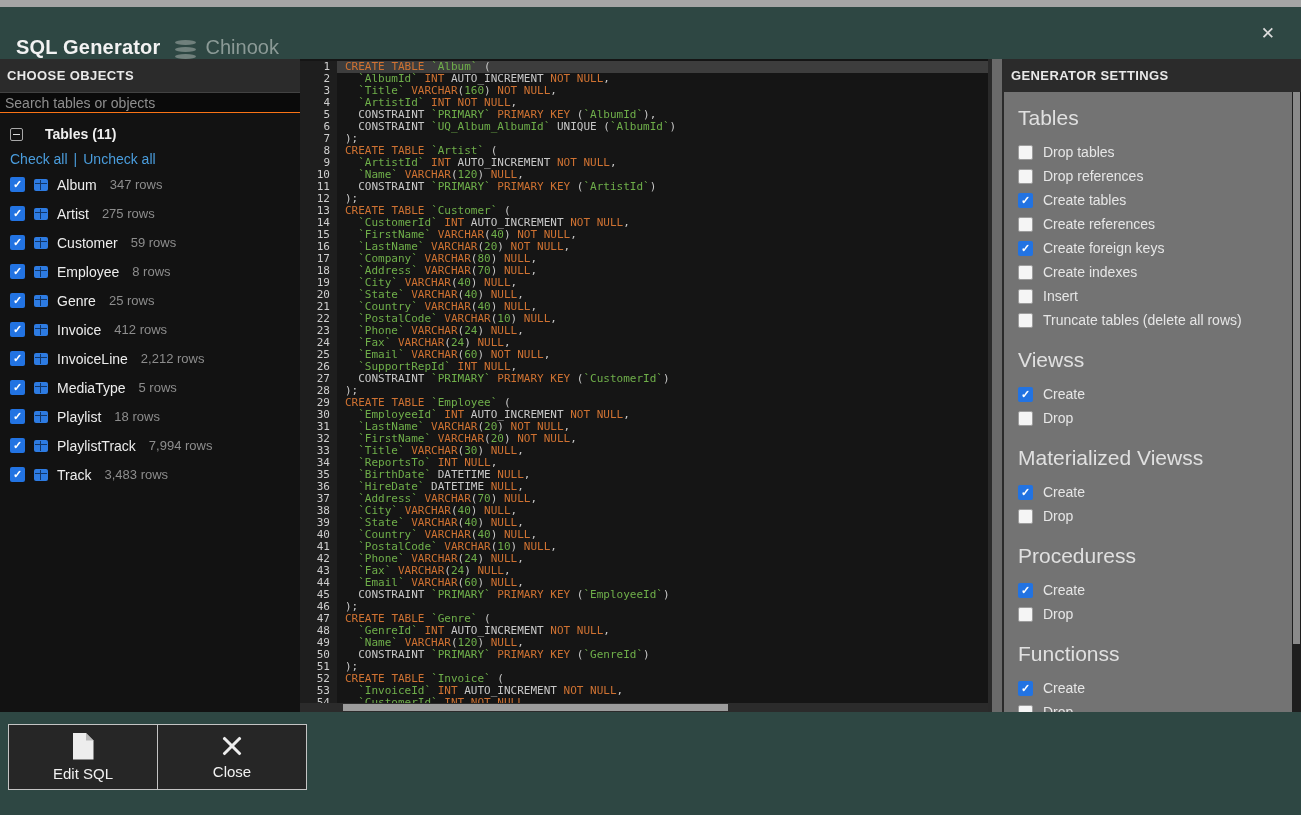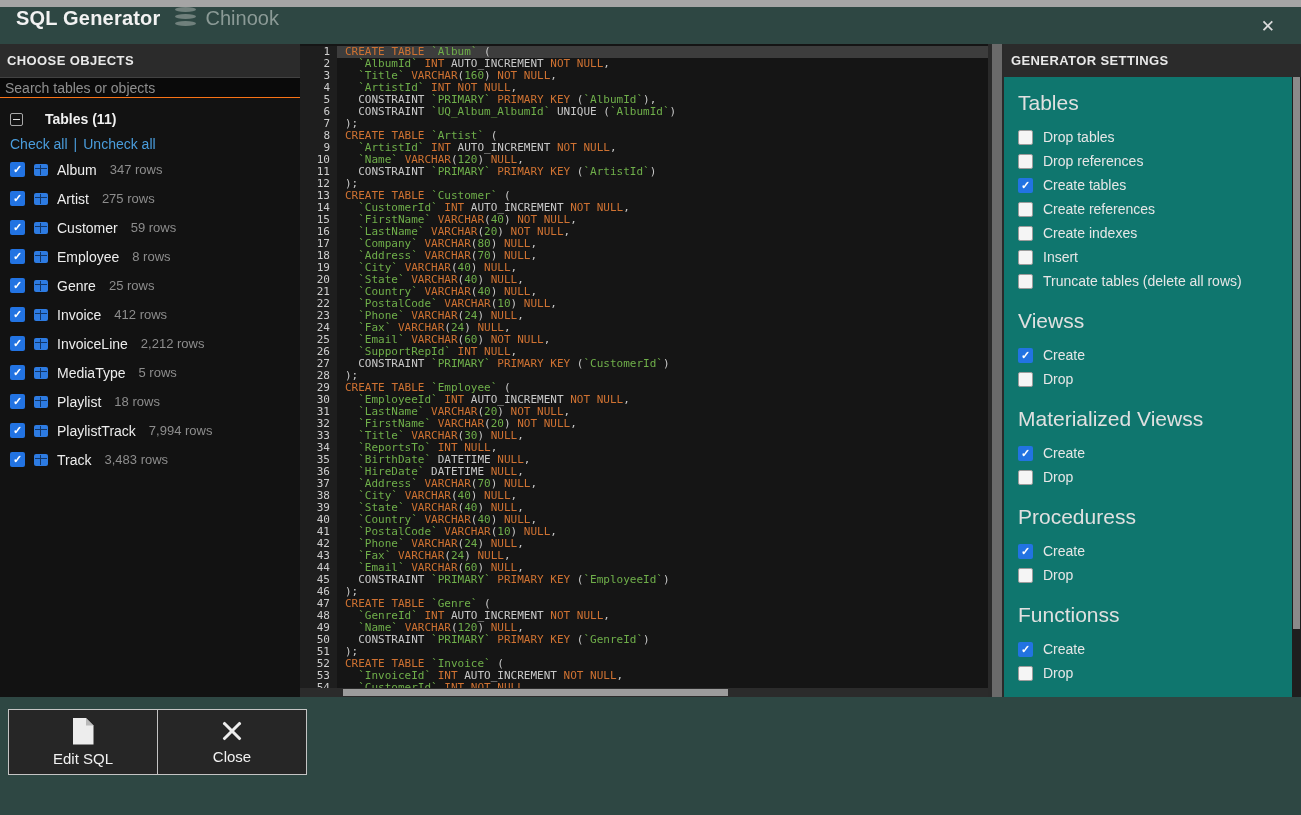--- a/index.html
+++ b/index.html
@@ -3,21 +3,21 @@
 <meta charset="utf-8">
 <style>
   :root{
     --kw:#cf7232; --ident:#6faf4a; --num:#6faf4a; --plain:#c8c8c8;
     --accent:#2273e2; --link:#4a9ddd; --teal:#2e4743;
   }
   *{box-sizing:border-box;margin:0;padding:0}
   body{font-family:"Liberation Sans",sans-serif;background:#000}
   .app{position:relative;width:1301px;height:815px;background:var(--teal);overflow:hidden}
   .top-strip{height:7px;background:#a5a5a5}
-  .titlebar{height:37px;display:flex;align-items:flex-start;padding:0 16px;position:relative}
+  .titlebar{height:52px;display:flex;align-items:flex-end;padding:0 16px;position:relative}
   .title{font-size:20px;font-weight:700;color:#f2f2f2;letter-spacing:.2px}
   .db-icon{display:flex;flex-direction:column;gap:2px;margin:0 10px 0 14px}
   .db-icon i{display:block;width:21px;height:5px;border-radius:50%;background:#70807c}
   .context{font-size:20px;color:#8b9a96}
   .close-x{position:absolute;right:26px;top:50%;transform:translateY(-50%);color:#dcdcdc;font-size:17px;cursor:pointer}
   .content{display:flex;height:653px}
   
   .left-panel{width:300px;background:#121212;display:flex;flex-direction:column}
   .panel-header{height:33px;background:#2b2b2b;color:#e9e9e9;font-weight:700;font-size:13px;letter-spacing:.4px;line-height:33px;padding-left:7px;flex:0 0 auto}
   .search-row{height:21px;border-top:1px solid #424242;border-bottom:1px solid #f97316;background:#0a0a0a;flex:0 0 auto}
@@ -46,21 +46,21 @@
   .ln{flex:0 0 37px;background:#1e1e1e;color:#cfcfcf;text-align:right;padding-right:7px}
   .lc{flex:1;padding-left:8px}
   .code-line.active .lc{background:#3d3d3d}
   .tk-kw{color:var(--kw)} .tk-ident{color:var(--ident)} .tk-num{color:var(--num)} .tk-plain{color:var(--plain)}
   .hscroll{position:absolute;left:0;right:0;bottom:0;height:9px;background:#2b2b2b}
   .hthumb{position:absolute;left:43px;top:1px;height:7px;width:385px;background:#9c9c9c}
   
   .splitter{width:16px;display:flex;cursor:col-resize}
   .sp-a{width:4px;background:#2a2a2a}.sp-b{width:10px;background:#6a6a6a}.sp-c{width:2px;background:#2a2a2a}
   
-  .right-panel{flex:1;background:#0f766e;position:relative;display:flex;flex-direction:column}
+  .right-panel{flex:1;background:#737373;position:relative;display:flex;flex-direction:column}
   .settings{padding:4px 18px 0 14px;flex:1;overflow:hidden}
   .sec-title{font-size:21px;color:#e0e0e0;margin:16px 0 10px;font-weight:400}
   .sec-title:first-child{margin-top:10px}
   .opt{display:flex;align-items:center;gap:10px;height:24px;color:#e6e6e6;font-size:14px;cursor:pointer}
   .vscroll{position:absolute;top:33px;right:0;bottom:0;width:9px;background:#1e1e1e}
   .vthumb{position:absolute;top:0;left:1px;right:1px;height:552px;background:#8a8a8a}
   
   .footer{height:102px;position:relative}
   .btns{position:absolute;left:8px;top:12px;display:flex}
   .fbtn{width:150px;height:66px;background:#262626;border:1px solid #c4c4c4;display:flex;flex-direction:column;align-items:center;justify-content:center;gap:5px;color:#f1f1f1;font-size:15px;cursor:pointer}
@@ -260,20 +260,24 @@
           </div>
           <div class="opt">
             <span class="cb checked"></span>
             <span class="opt-label">Create tables</span>
           </div>
           <div class="opt">
             <span class="cb unchecked"></span>
             <span class="opt-label">Create references</span>
           </div>
           <div class="opt">
+            <span class="cb checked"></span>
+            <span class="opt-label">Create foreign keys</span>
+          </div>
+          <div class="opt">
             <span class="cb unchecked"></span>
             <span class="opt-label">Create indexes</span>
           </div>
           <div class="opt">
             <span class="cb unchecked"></span>
             <span class="opt-label">Insert</span>
           </div>
           <div class="opt">
             <span class="cb unchecked"></span>
             <span class="opt-label">Truncate tables (delete all rows)</span>

